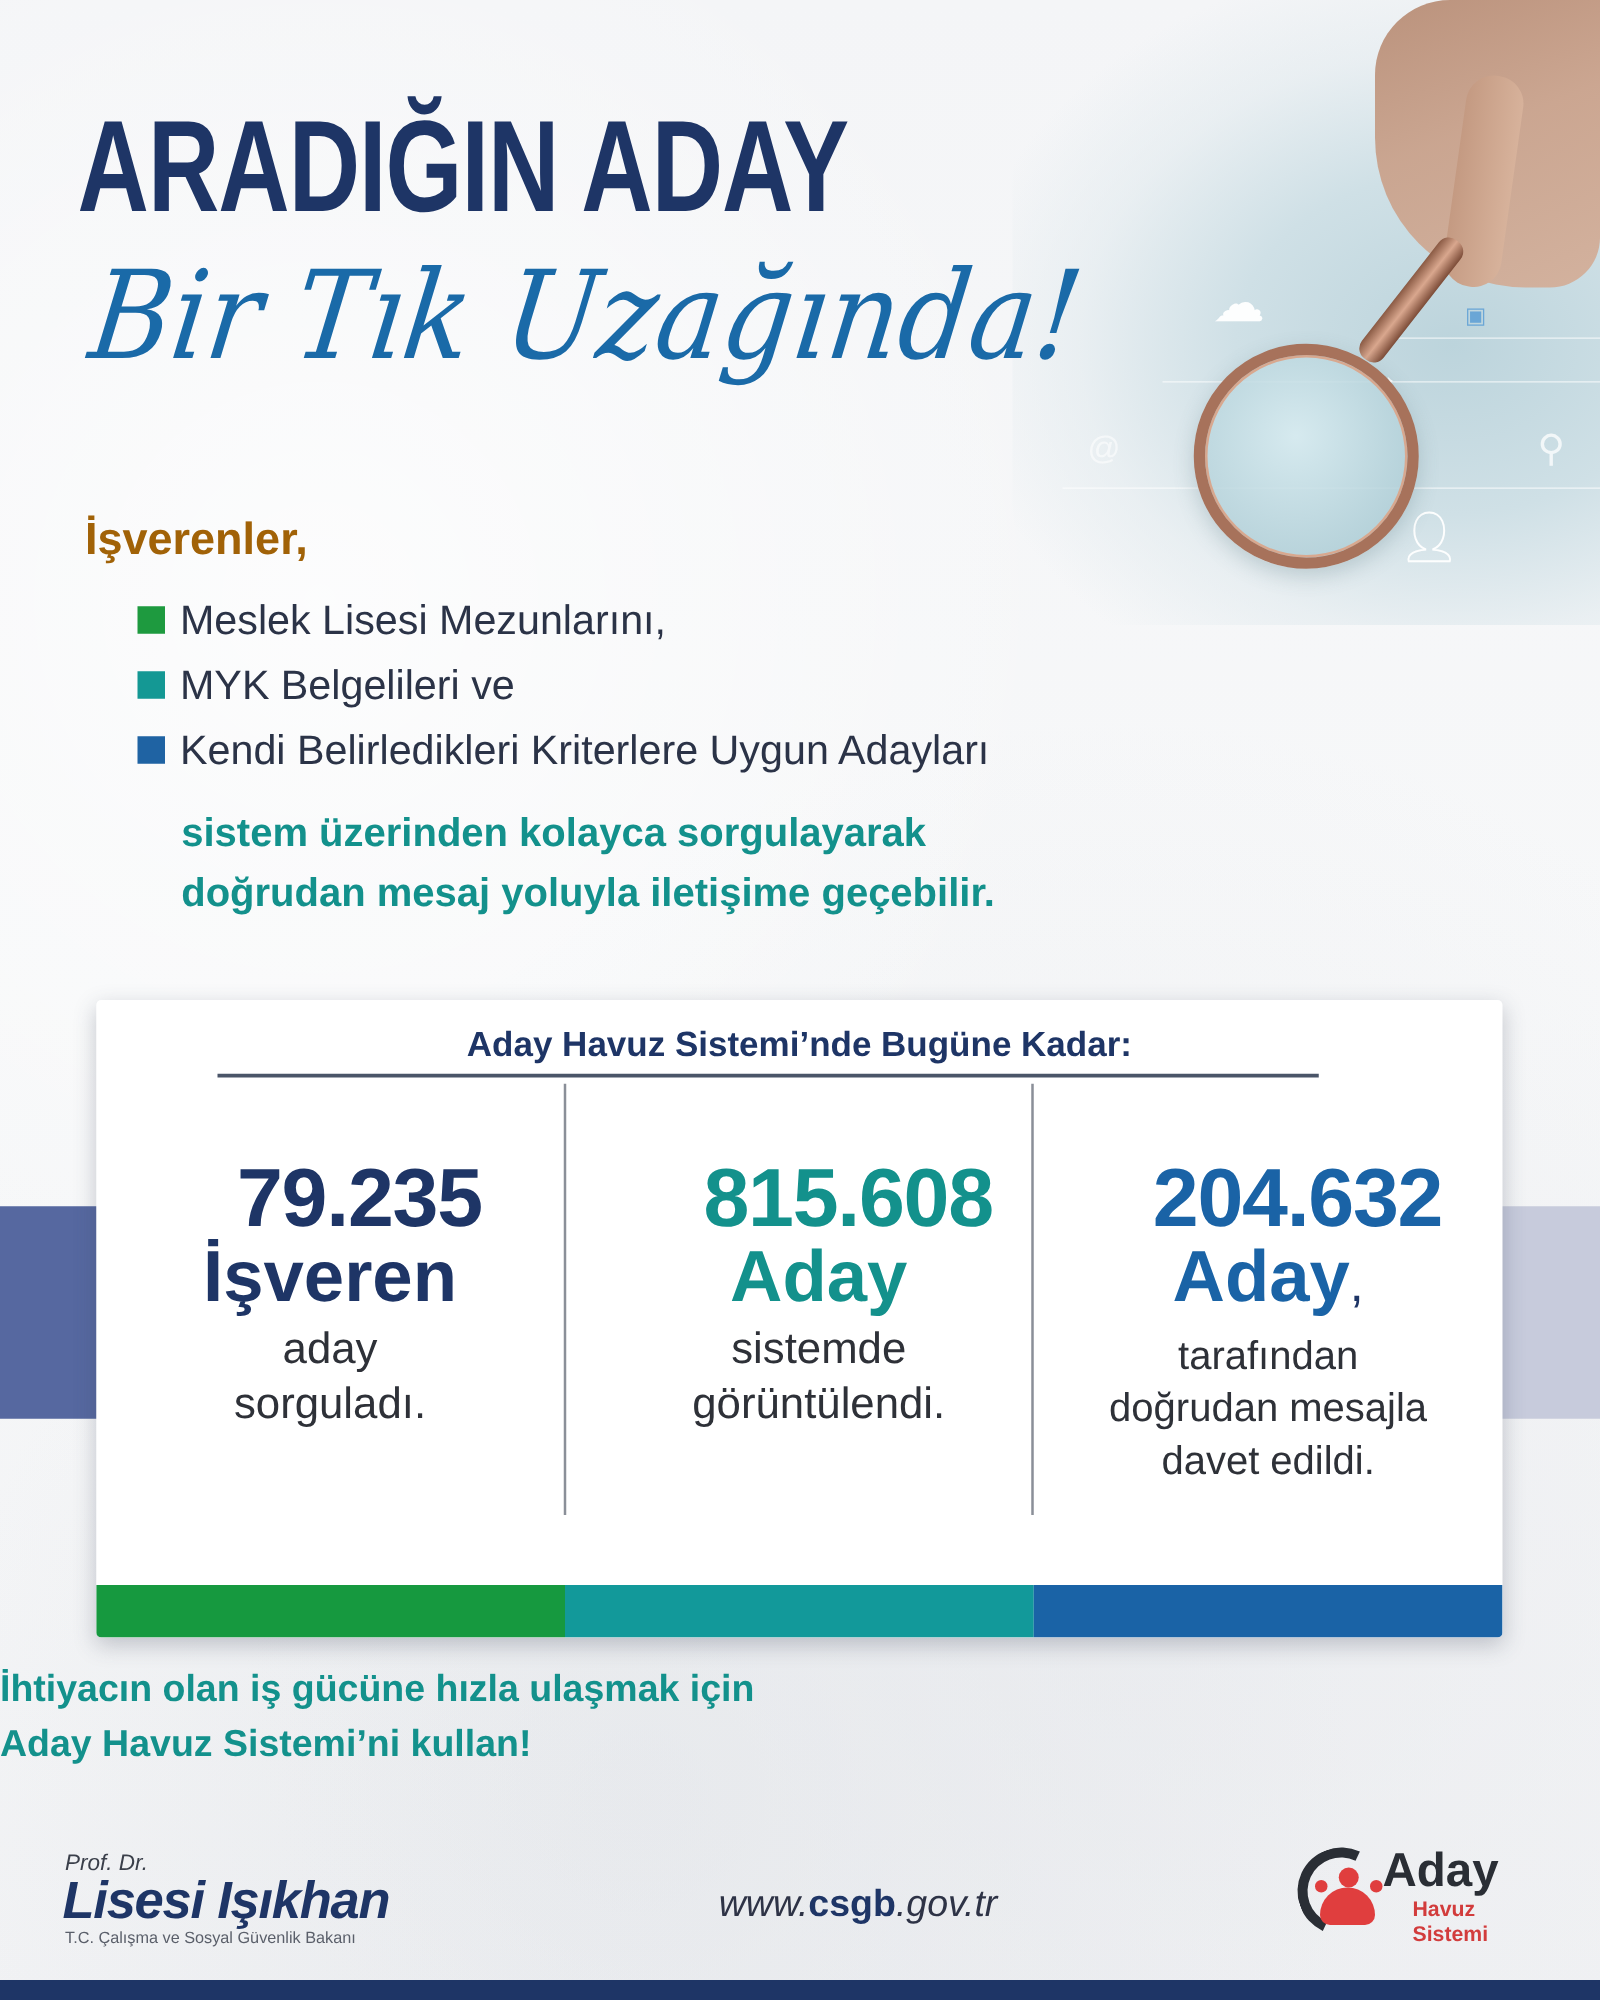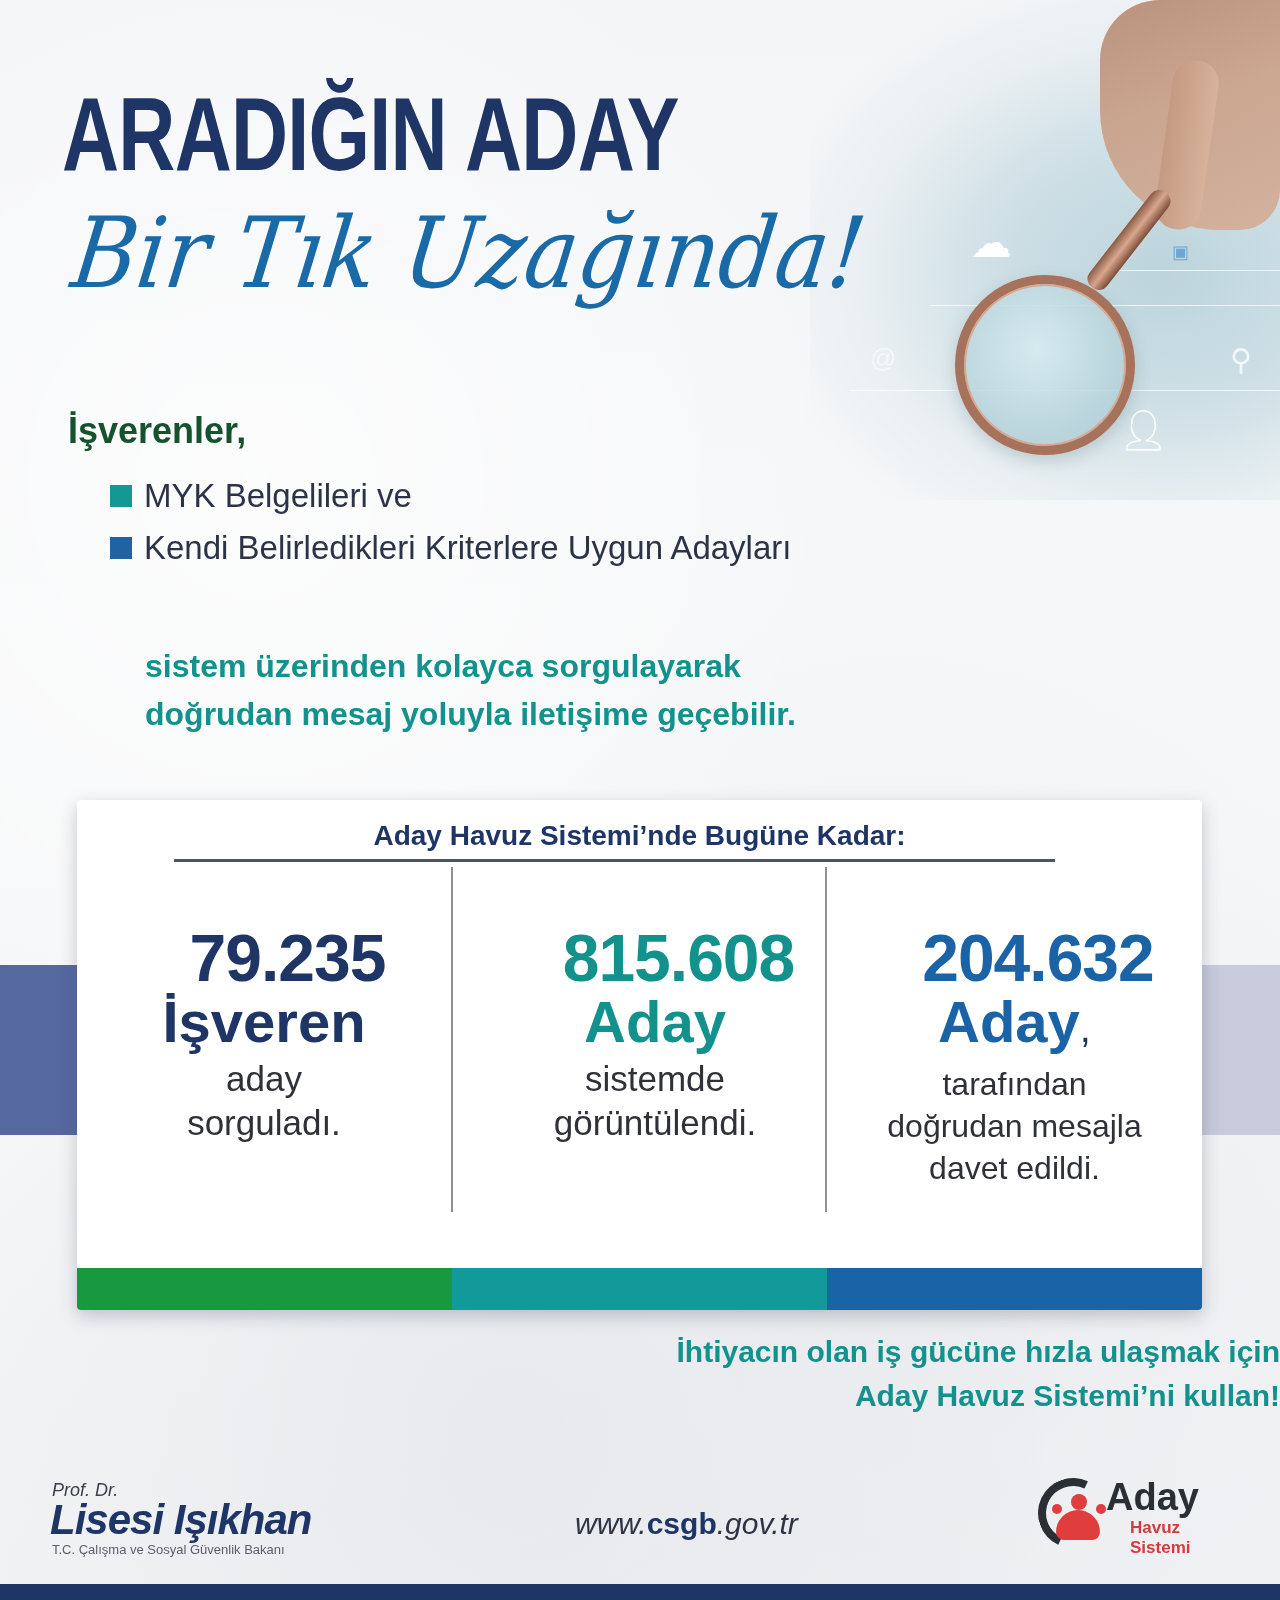--- a/index.html
+++ b/index.html
@@ -64,21 +64,21 @@
     .title-script {
       position: absolute; left: 80px; top: 200px;
       font-family: "DejaVu Serif", serif;
       font-style: italic; font-size: 98px;
       color: #1a6aa8; line-height: 1.1;
       transform: scaleX(0.9) skewX(-8deg); transform-origin: left top;
     }
 
     .employers {
       position: absolute; left: 68px; top: 410px;
-      font-weight: 700; font-size: 36px; color: #14532d;
+      font-weight: 700; font-size: 36px; color: #a16207;
     }
     .bullets { position: absolute; left: 110px; top: 470px; }
     .bullet {
       display: flex; align-items: center; height: 52px;
       font-size: 33px; color: #2b3347;
     }
     .bullet .sq { width: 22px; height: 22px; margin-right: 12px; flex: none; }
     .teal-text {
       position: absolute; left: 145px; top: 642px;
       font-weight: 700; font-size: 32px; line-height: 48px; color: #13918c;
@@ -109,21 +109,21 @@
     .stat { position: absolute; top: 125px; text-align: center; }
     .stat-num { font-weight: 700; font-size: 66px; line-height: 66px; letter-spacing: -1px; padding-left: 47px; }
     .stat-unit { font-weight: 700; font-size: 58px; line-height: 62px; }
     .stat-unit .comma { font-size: 40px; color: #1e3566; font-weight: 400; }
     .stat-desc { font-size: 35px; line-height: 44px; color: #2e3138; margin-top: 4px; }
     .stat-desc.small { font-size: 32px; line-height: 42px; }
     .color-bar { position: absolute; left: 0; right: 0; bottom: 0; height: 42px; display: flex; }
     .color-bar div { flex: 1; }
 
     .cta {
-      position: absolute; left: 0; width: 1280px; top: 1330px; text-align: right;
+      position: absolute; left: 0; width: 1280px; top: 1330px; text-align: left;
       font-weight: 700; font-size: 30px; line-height: 44px; color: #13918c;
     }
 
     
     .prof { position: absolute; left: 52px; top: 1480px; font-style: italic; font-size: 18px; color: #3a3f4a; }
     .minister-name {
       position: absolute; left: 50px; top: 1496px;
       font-style: italic; font-weight: 700; font-size: 42px; color: #1e3566; letter-spacing: -1px;
     }
     .minister-title { position: absolute; left: 52px; top: 1542px; font-size: 13px; color: #5a5f6a; }
@@ -165,20 +165,24 @@
 <div class="finger"></div>
 <div class="mag-handle"></div>
 <div class="mag-ring"></div>
 
 <div class="title-main">ARADIĞIN ADAY</div>
 <div class="title-script">Bir Tık Uzağında!</div>
 
 <div class="employers">İşverenler,</div>
 <div class="bullets">
   <div class="bullet">
+    <span class="sq" style="background:#1e9a3f"></span>
+    <span>Meslek Lisesi Mezunlarını,</span>
+  </div>
+  <div class="bullet">
     <span class="sq" style="background:#149894"></span>
     <span>MYK Belgelileri ve</span>
   </div>
   <div class="bullet">
     <span class="sq" style="background:#1f63a3"></span>
     <span>Kendi Belirledikleri Kriterlere Uygun Adayları</span>
   </div>
 </div>
 <div class="teal-text">
   <div>sistem üzerinden kolayca sorgulayarak</div>

